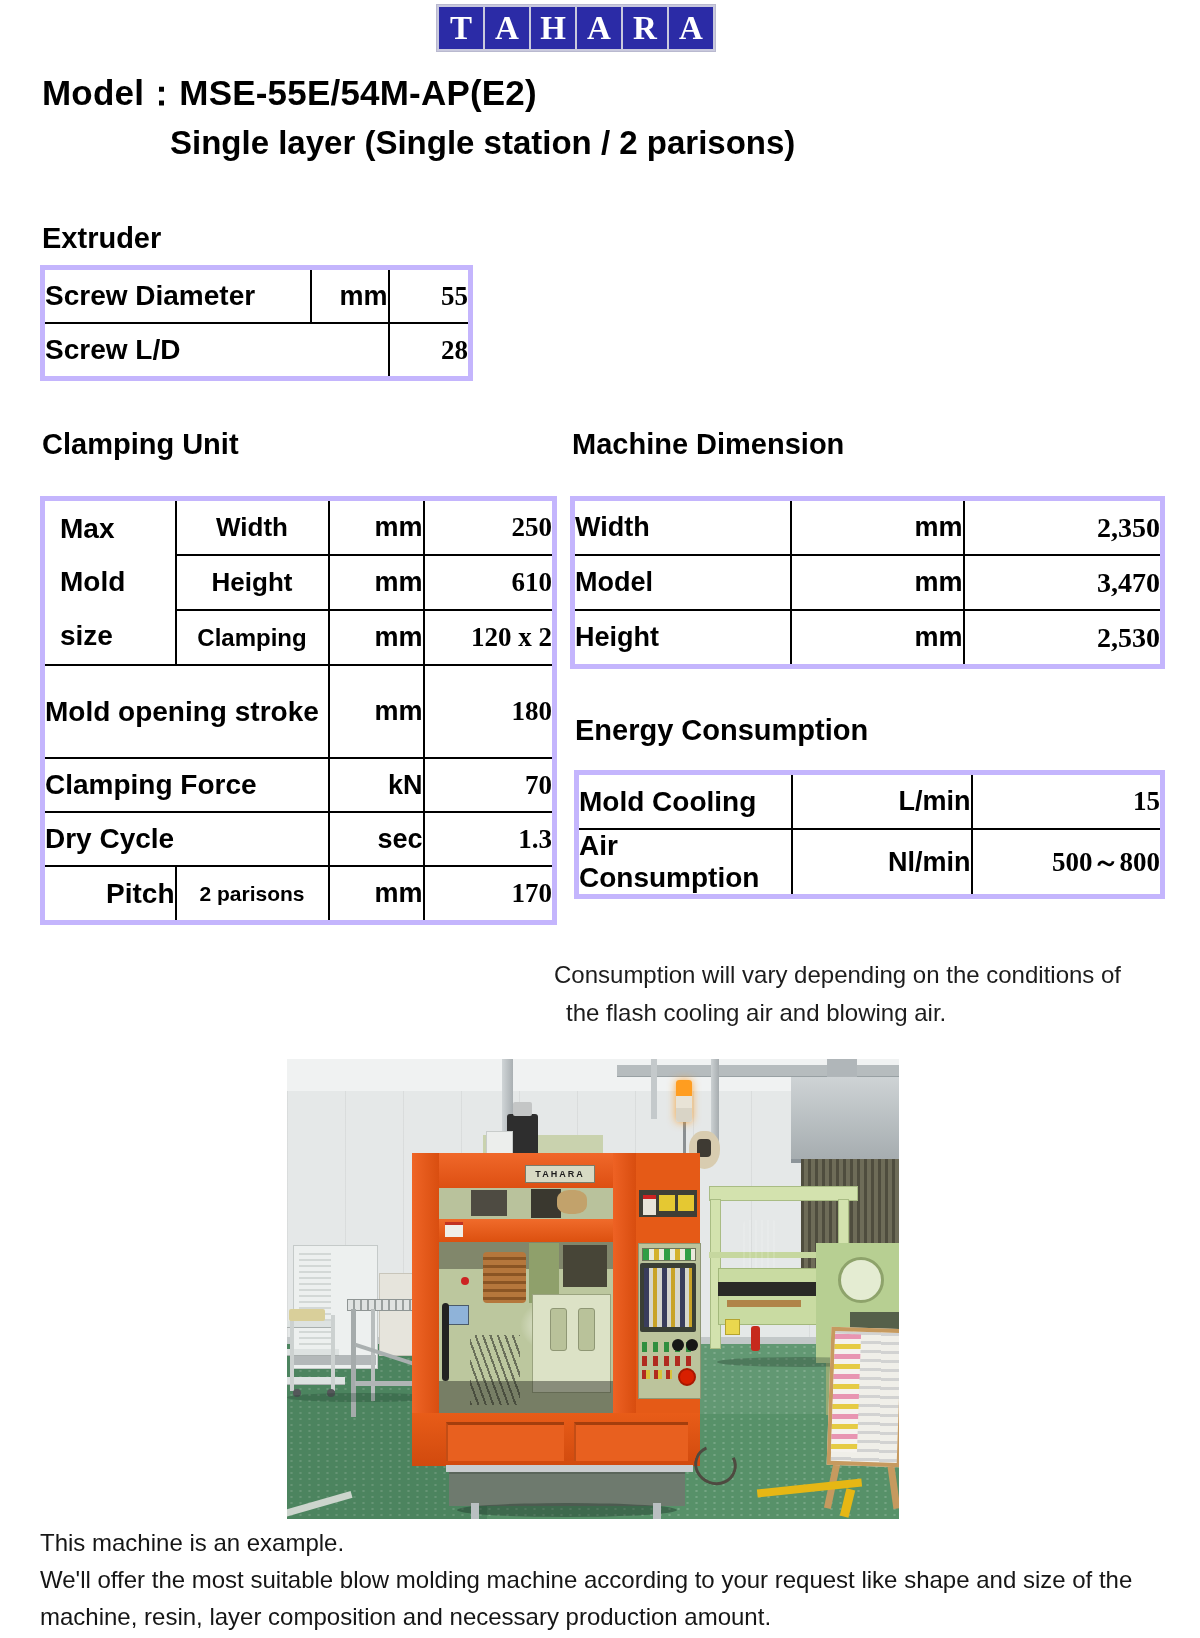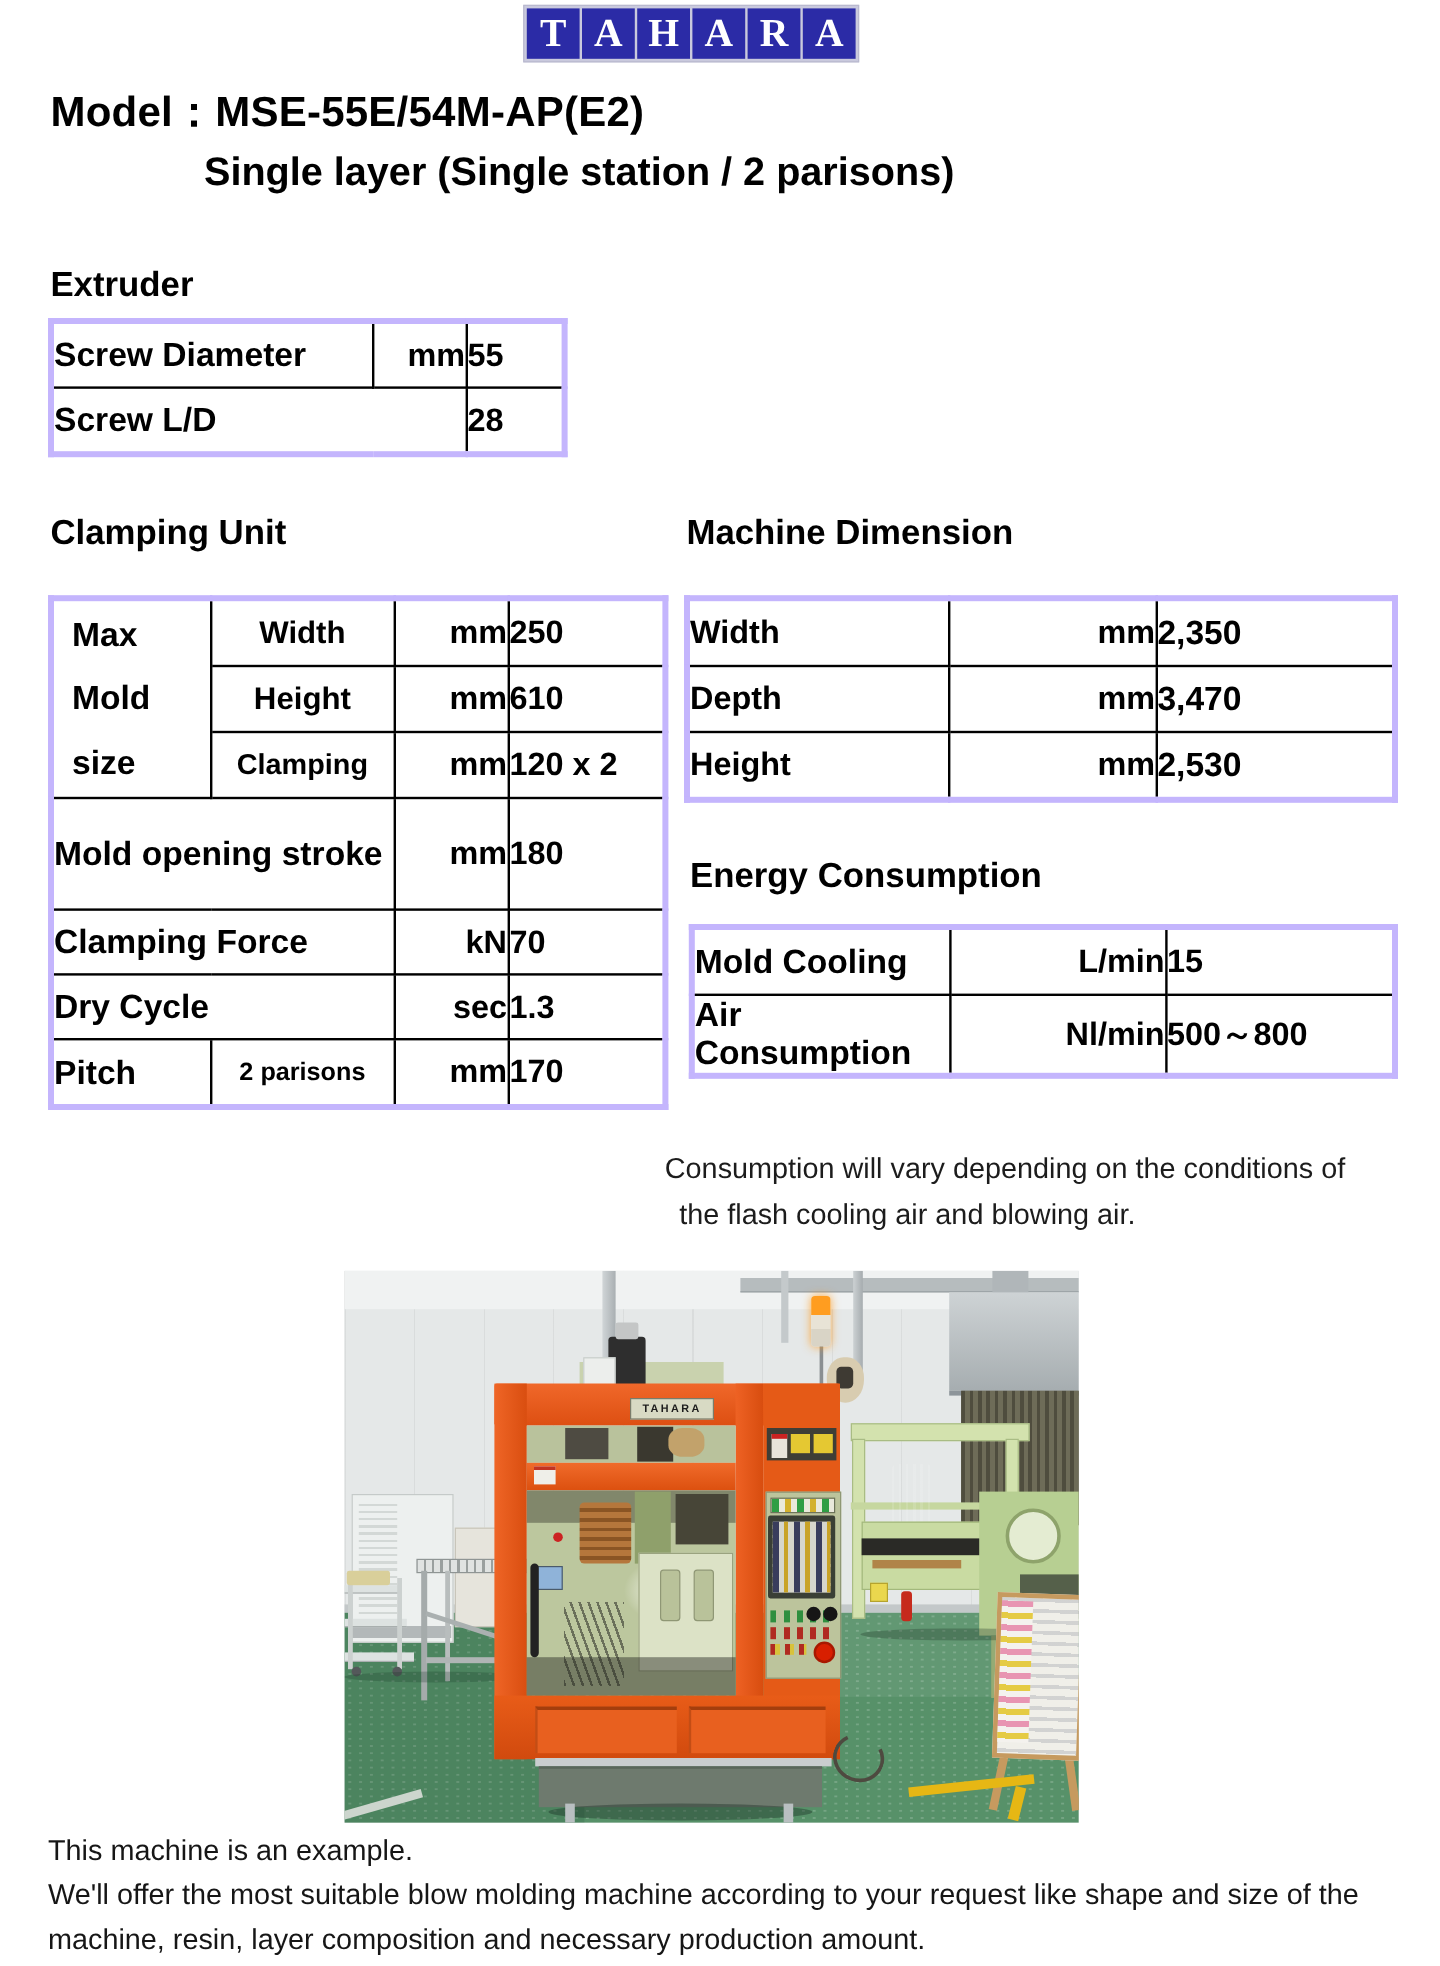--- a/index.html
+++ b/index.html
@@ -15,21 +15,21 @@
   
   .model-line1{left:42px;top:70px;font-size:35px;font-weight:bold;letter-spacing:.2px;}
   .model-line2{left:170px;top:124px;font-size:33px;font-weight:bold;}
   .sec-head{font-size:29px;font-weight:bold;}
 
   
   table.spec{border-collapse:collapse;table-layout:fixed;border:5px solid #c4b5fd;}
   table.spec td{border:2px solid #000;font-weight:bold;vertical-align:middle;padding:0;overflow:hidden;}
   td.lbl{text-align:left;padding-left:13px;font-size:28px;}
   td.unit{text-align:right;font-size:27px;}
-  td.val{text-align:left;font-size:27px;}
+  td.val{text-align:right;font-size:27px;font-family:Liberation Serif, serif;}
   td.sub{text-align:center;font-size:26px;}
   .group-cell{display:flex;flex-direction:column;justify-content:space-around;height:160px;
               padding-left:15px;font-size:28px;font-weight:bold;}
   .energy-lbl{font-size:22px;}
   .energy-unit{font-size:29px;}
 
   .note{left:554px;top:956px;font-size:24px;font-weight:400;color:#1c1c1c;line-height:38px;}
   .note .ind{padding-left:12px;}
   .footer{left:40px;top:1524px;font-size:24px;font-weight:400;color:#161616;line-height:37px;}
 
@@ -114,21 +114,21 @@
       <td class="lbl" colspan="2" style="height:52px;">Clamping Force</td>
       <td class="unit">kN</td>
       <td class="val">70</td>
     </tr>
     <tr>
       <td class="lbl" colspan="2" style="height:52px;">Dry Cycle</td>
       <td class="unit">sec</td>
       <td class="val">1.3</td>
     </tr>
     <tr>
-      <td class="lbl" style="height:53px;">Pitch</td>
+      <td class="lbl" style="height:53px;text-align:right;">Pitch</td>
       <td class="sub" style="font-size:21px;">2 parisons</td>
       <td class="unit">mm</td>
       <td class="val">170</td>
     </tr>
   </tbody>
     </table>
 
   <div class="abs sec-head" style="left:572px;top:428px;">Machine Dimension</div>
   <table class="spec abs" style="left:570px;top:496px;width:590px;">
     <colgroup>
@@ -136,21 +136,21 @@
         <col style="width:173px">
         <col style="width:199px">
       </colgroup>
     <tbody>
         <tr>
       <td class="lbl" style="height:53px;font-size:27px;">Width</td>
       <td class="unit">mm</td>
       <td class="val" style="font-size:28px;">2,350</td>
     </tr>
     <tr>
-      <td class="lbl" style="height:53px;font-size:27px;">Depth</td>
+      <td class="lbl" style="height:53px;font-size:27px;">Model</td>
       <td class="unit">mm</td>
       <td class="val" style="font-size:28px;">3,470</td>
     </tr>
     <tr>
       <td class="lbl" style="height:53px;font-size:27px;">Height</td>
       <td class="unit">mm</td>
       <td class="val" style="font-size:28px;">2,530</td>
     </tr>
   </tbody>
     </table>

